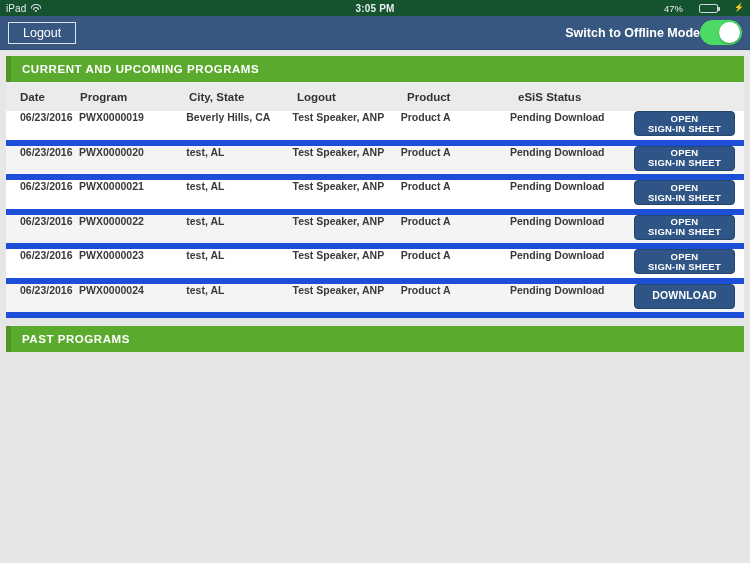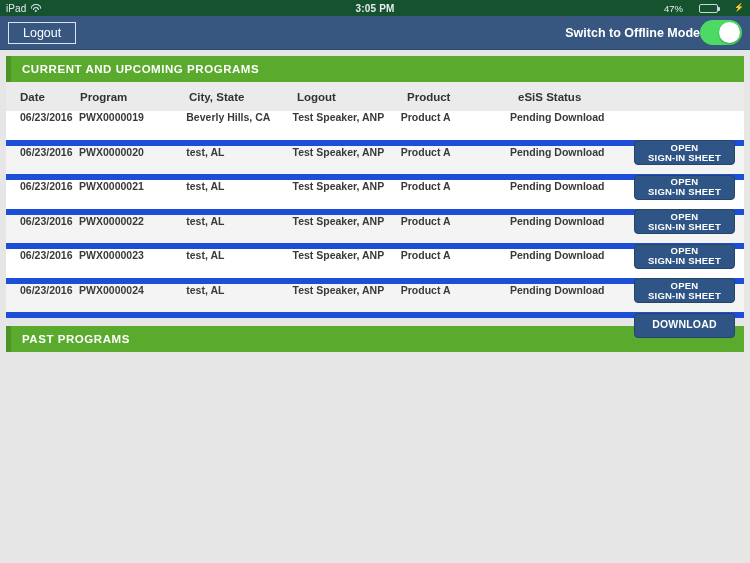--- a/index.html
+++ b/index.html
@@ -98,21 +98,21 @@
     background:#ffffff;
   }
   .row.alt{ background:#f4f4f4; }
 
   .c-date   { width:74px;  padding-left:14px; }
   .c-prog   { width:109px; }
   .c-city   { width:108px; }
   .c-speaker{ width:110px; }
   .c-product{ width:111px; }
   .c-status { width:126px; }
-  .c-action { flex:1; display:flex; justify-content:flex-end; padding-right:9px;margin-top:29px; }
+  .c-action { flex:1; display:flex; justify-content:flex-end; padding-right:9px; }
   .thead .c-date{ padding-left:14px; }
 
   .action-btn{
     background:#2e5585; color:#ffffff; border:1px solid #24456c;
     border-radius:4px; width:101px; height:25px;
     display:flex; flex-direction:column; align-items:center; justify-content:center;
     font-size:9.5px; font-weight:bold; line-height:1.05;
     letter-spacing:.2px; cursor:pointer;
   }
   .action-btn.single{ font-size:10.5px; }

